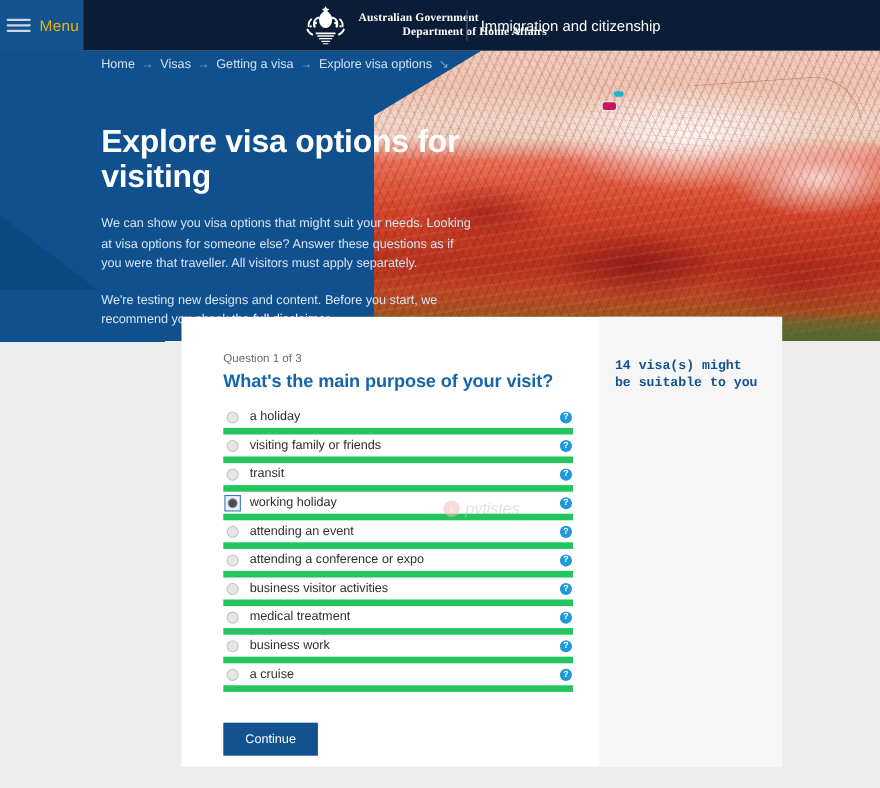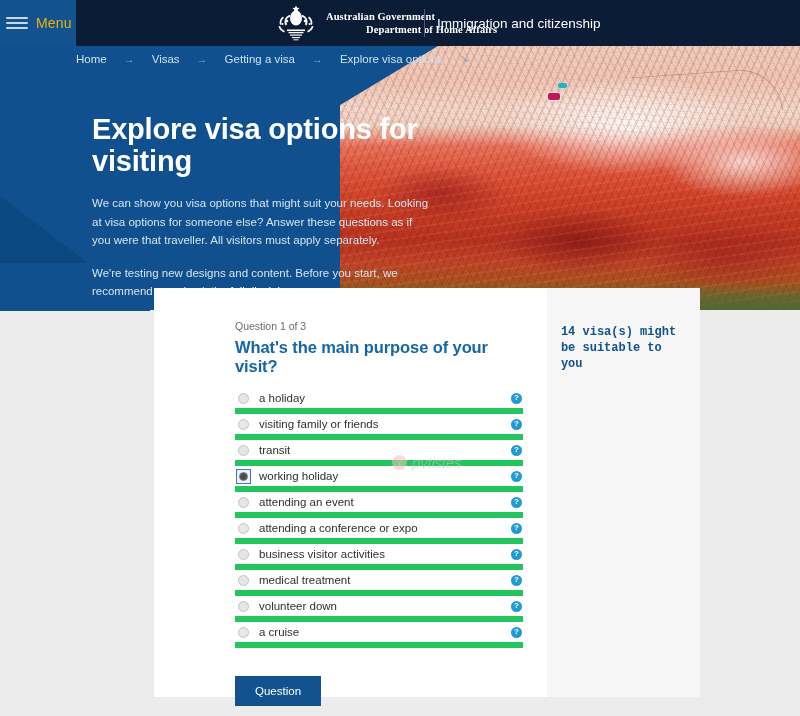--- a/index.html
+++ b/index.html
@@ -85,32 +85,32 @@
     clip-path: polygon(0 0, 438px 0, 0 264px);
   }
   .hero-wedge2 {
     position: absolute; left: 0; top: 0; width: 800px; height: 264px;
     background: rgba(7,60,110,.45);
     clip-path: polygon(0 150px, 150px 264px, 0 264px);
   }
   .hero-bottom-blue { position: absolute; left: 0; top: 263px; width: 800px; height: 48px; background: #10508f; z-index: 1; }
   .hero-bottom-blue-clip { clip-path: polygon(0 0, 150px 0, 150px 48px, 0 48px); }
 
-  .breadcrumb { position: absolute; left: 76px; top: 52px; display: flex; align-items: center; gap: 17px; z-index: 20; }
+  .breadcrumb { position: absolute; left: 92px; top: 52px; display: flex; align-items: center; gap: 6px; z-index: 20; }
   .breadcrumb a { color: #cfe0f0; font-size: 11.5px; text-decoration: none; }
   .breadcrumb .sep { color: #7fa7cc; font-size: 11px; }
 
   .hero-copy { position: absolute; left: 92px; top: 113px; width: 340px; z-index: 20; }
   .hero-copy h1 { margin: 0; color: #fff; font-size: 29px; line-height: 1.12; font-weight: bold; letter-spacing: -.2px; }
   .hero-copy p { color: #d6e4f1; font-size: 11.5px; line-height: 1.62; margin: 16px 0 0 0; }
   .hero-copy p.second { margin-top: 14px; }
   .hero-copy a { color: #ffffff; text-decoration: underline; }
 
   
-  .card { position: absolute; left: 154px; top: 288px; width: 546px; height: 409px; background: #fff; z-index: 25; display: flex; padding-left: 43px; }
+  .card { position: absolute; left: 165px; top: 288px; width: 546px; height: 409px; background: #fff; z-index: 25; display: flex; }
   .card-main { width: 380px; padding: 32px 24px 0 38px; }
   .card-side { width: 166px; background: #f6f6f6; padding: 36px 16px 0 14px; font-family: Liberation Mono, monospace; }
 
   .qnum { color: #6b6b6b; font-size: 10.5px; margin: 0 0 6px 0; }
   .qtitle { color: #1565a8; font-size: 16.5px; font-weight: bold; margin: 0 0 12px 0; letter-spacing: -.1px; }
 
   .opts { list-style: none; margin: 0; padding: 0; }
   .opt {
     display: flex; align-items: center; height: 26px;
     border-bottom: 6px solid #22c55e; position: relative; cursor: pointer;
@@ -277,36 +277,36 @@
             <span class="opt-label">business visitor activities</span>
             <span class="help">?</span>
           </li>
           <li class="opt">
             <span class="radio"></span>
             <span class="opt-label">medical treatment</span>
             <span class="help">?</span>
           </li>
           <li class="opt">
             <span class="radio"></span>
-            <span class="opt-label">volunteer down</span>
+            <span class="opt-label">business work</span>
             <span class="help">?</span>
           </li>
           <li class="opt">
             <span class="radio"></span>
             <span class="opt-label">a cruise</span>
             <span class="help">?</span>
           </li>
         </ul>
 
       <div class="watermark">
         <span class="wm-badge">♀</span>
         <span class="wm-text">pvtistes</span>
       </div>
 
-      <button class="continue">Question</button>
+      <button class="continue">Continue</button>
     </div>
 
     <aside class="card-side">
       <h3 class="side-title">14 visa(s) might be suitable to you</h3>
     </aside>
   </div>
 
 </div>
 
 </body></html>

